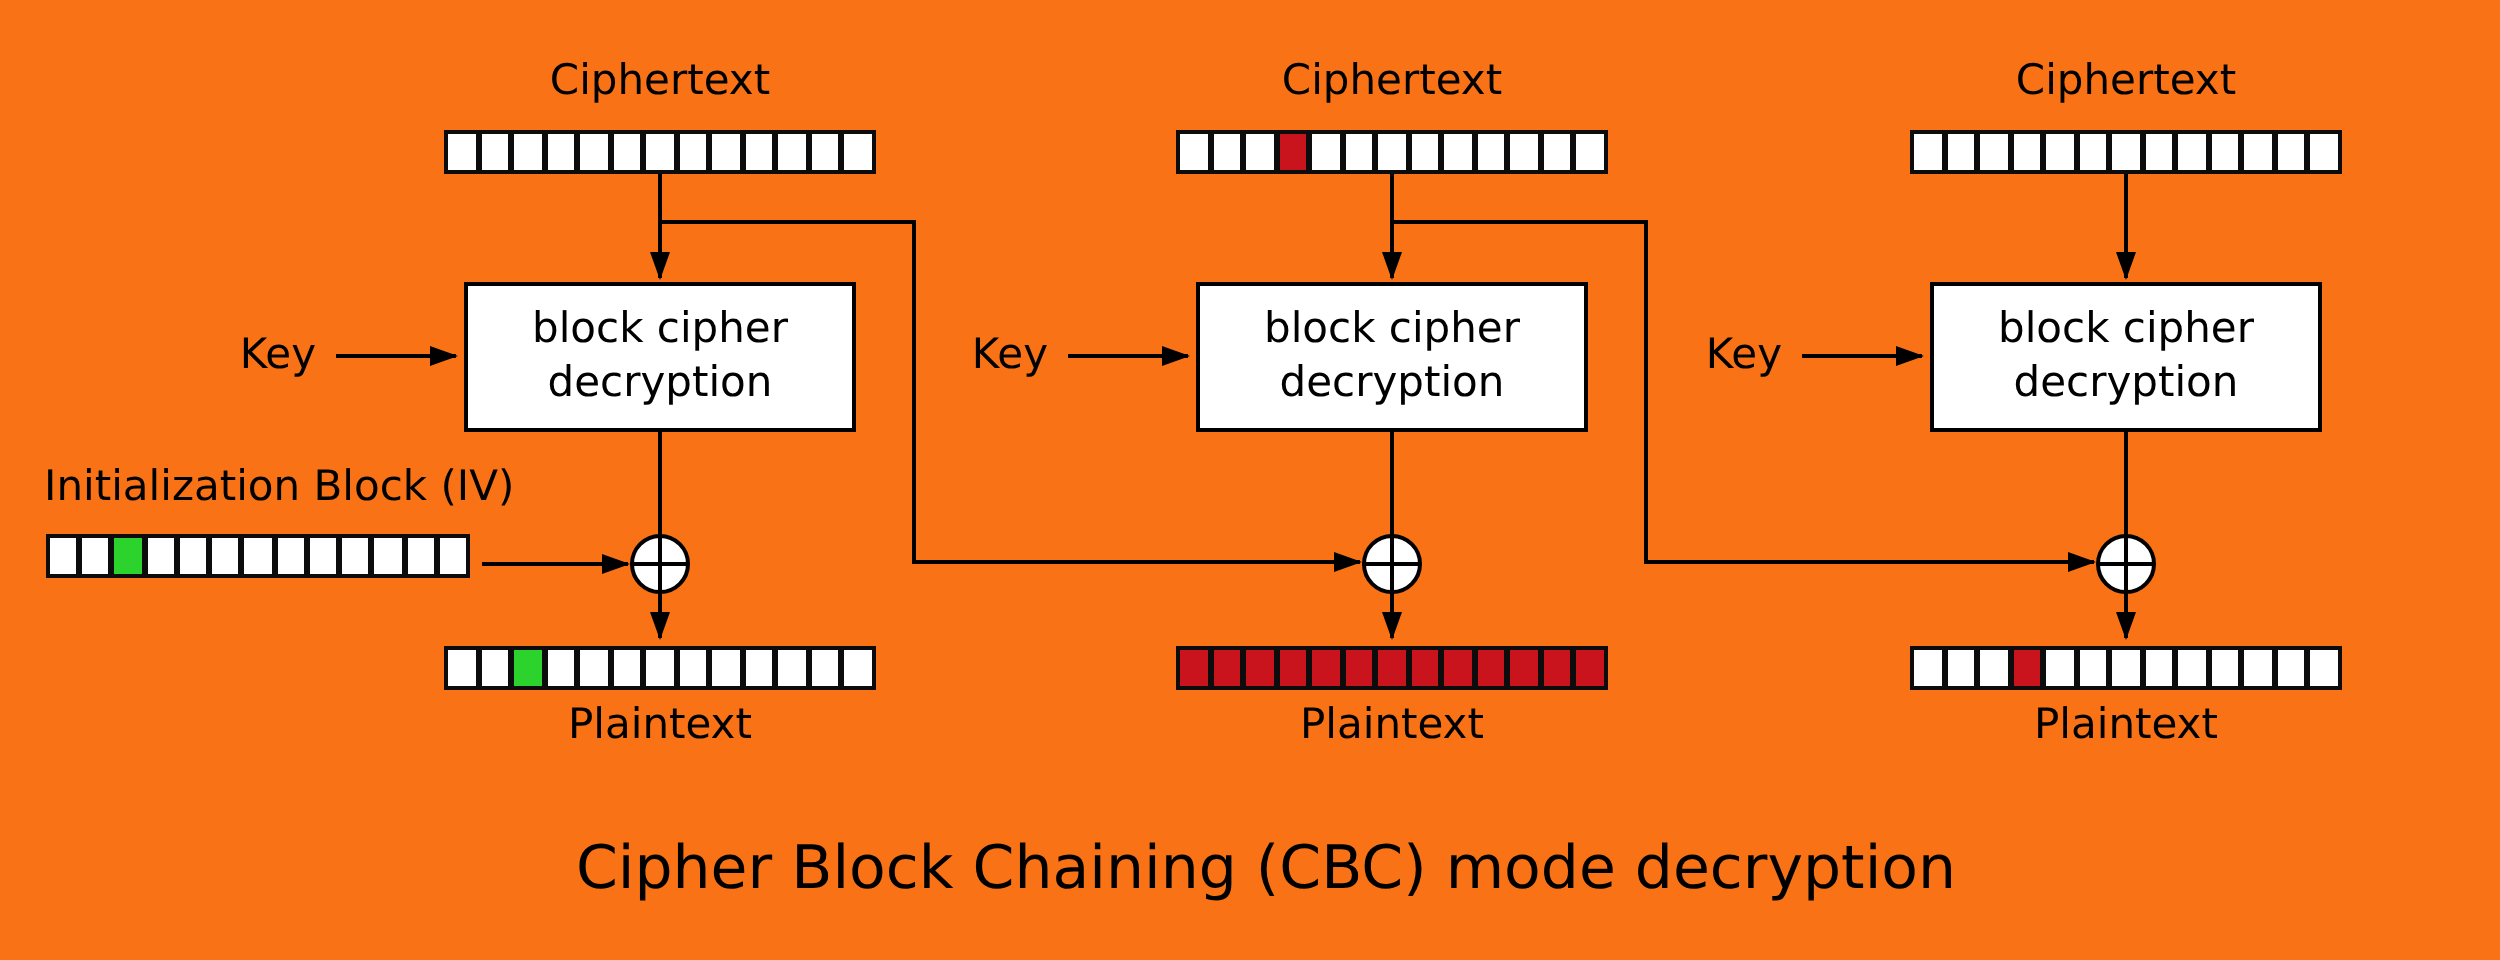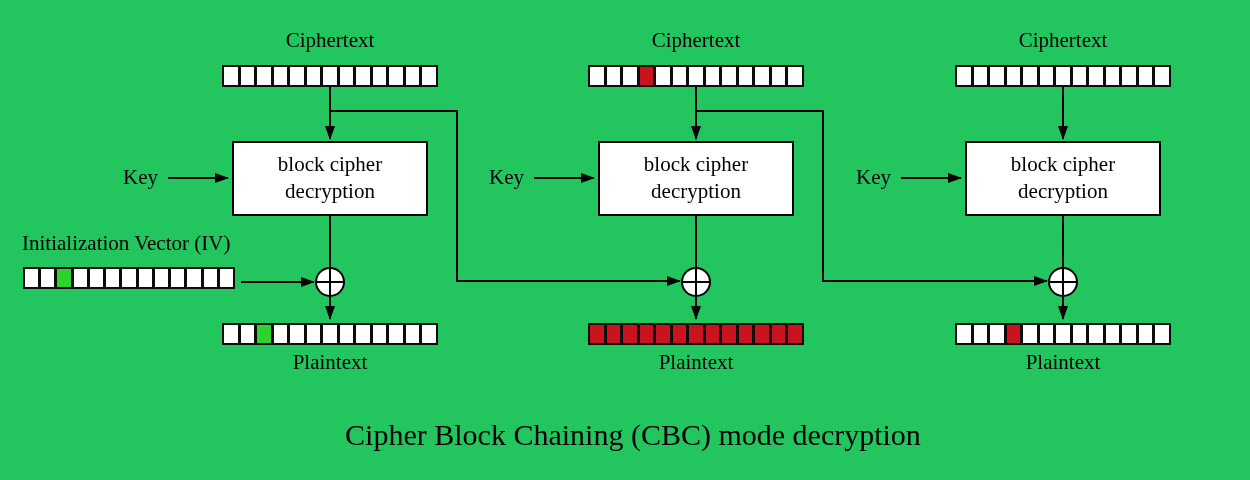--- a/index.html
+++ b/index.html
@@ -5,24 +5,23 @@
   html, body {
     margin: 0;
     padding: 0;
     background: #ffffff;
     font-family: "DejaVu Sans", "Liberation Sans", sans-serif;
   }
   .canvas {
     position: relative;
     width: 1250px;
     height: 480px;
-    background: #22c55e;
+    background: #f97316;
     overflow: hidden;
     color: #000000;
-    font-family: Liberation Serif, serif;
   }
   .wires {
     position: absolute;
     left: 0;
     top: 0;
     pointer-events: none;
   }
   .lbl {
     position: absolute;
     font-size: 21px;
@@ -152,21 +151,21 @@
       <div class="cell" style="background: rgb(255, 255, 255);"></div>
       <div class="cell" style="background: rgb(255, 255, 255);"></div>
       <div class="cell" style="background: rgb(255, 255, 255);"></div>
       <div class="cell" style="background: rgb(255, 255, 255);"></div>
       <div class="cell" style="background: rgb(255, 255, 255);"></div>
       <div class="cell" style="background: rgb(255, 255, 255);"></div>
       <div class="cell" style="background: rgb(255, 255, 255);"></div>
     </div>
   <div class="lbl center" style="left:222px; top:350px; width:216px">Plaintext</div>
 
-  <div class="lbl" style="left:22px; top:231px">Initialization Vector (IV)</div>
+  <div class="lbl" style="left:22px; top:231px">Initialization Block (IV)</div>
   <div class="row" style="left:23px; top:267px; width:212px">
       <div class="cell" style="background: rgb(255, 255, 255);"></div>
       <div class="cell" style="background: rgb(255, 255, 255);"></div>
       <div class="cell" style="background: rgb(44, 211, 44);"></div>
       <div class="cell" style="background: rgb(255, 255, 255);"></div>
       <div class="cell" style="background: rgb(255, 255, 255);"></div>
       <div class="cell" style="background: rgb(255, 255, 255);"></div>
       <div class="cell" style="background: rgb(255, 255, 255);"></div>
       <div class="cell" style="background: rgb(255, 255, 255);"></div>
       <div class="cell" style="background: rgb(255, 255, 255);"></div>

